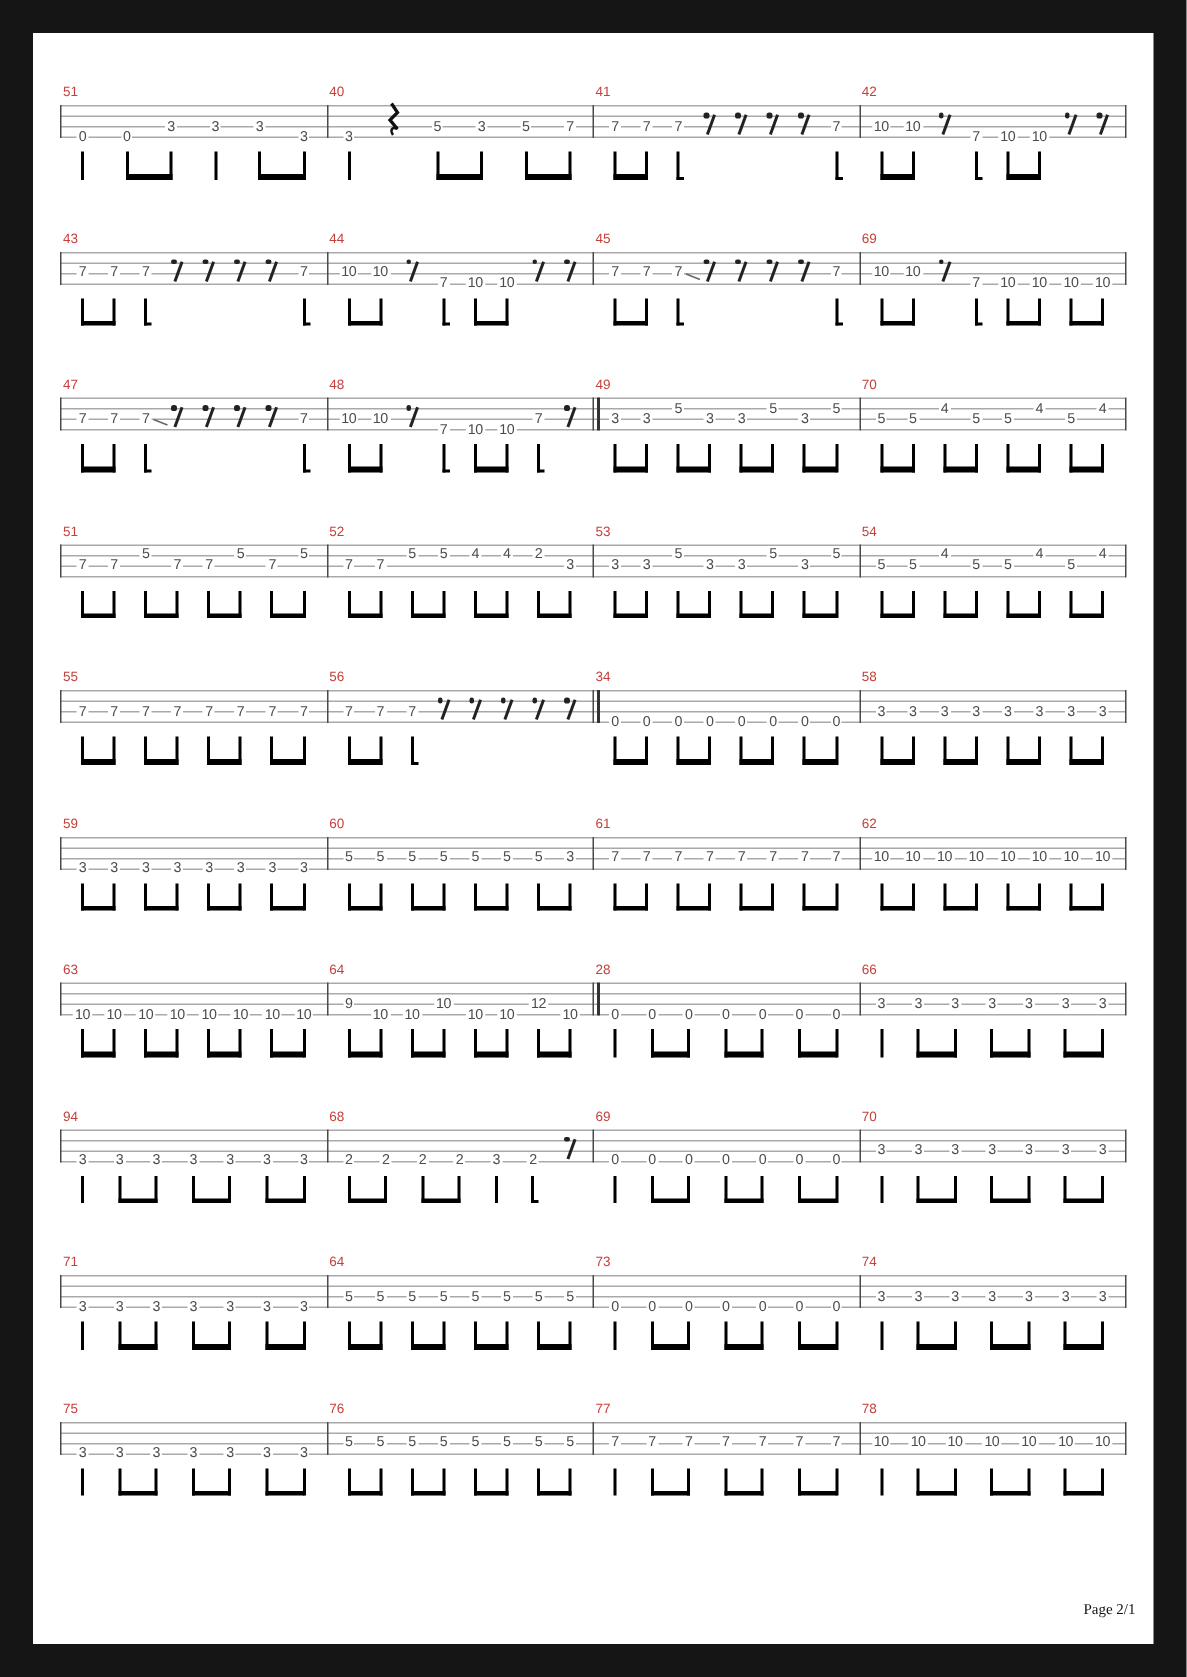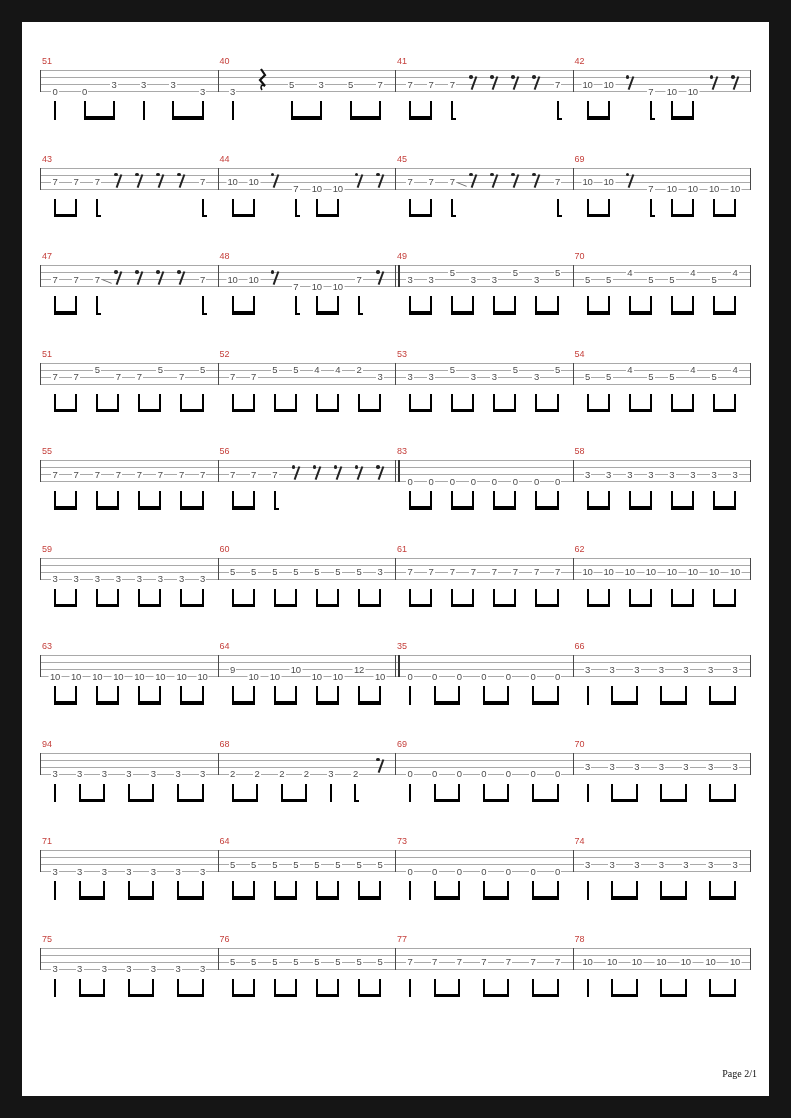--- a/index.html
+++ b/index.html
@@ -453,21 +453,21 @@
         <div class="r8-dot" style="left: 290.786px; top: 19px;"></div>
         <div class="r8-slash" style="left: 294.786px; top: 20px;"></div>
         <div class="r8-dot" style="left: 311.857px; top: 19px;"></div>
         <div class="r8-slash" style="left: 315.857px; top: 20px;"></div>
         <div class="r8-dot" style="left: 332.929px; top: 19px;"></div>
         <div class="r8-slash" style="left: 336.929px; top: 20px;"></div>
         <div class="r8-dot" style="left: 354px; top: 19px;"></div>
         <div class="r8-slash" style="left: 358px; top: 20px;"></div>
         <div class="barline" style="left: 373px; top: 14px; height: 22px;"></div>
         <div class="barline thick" style="left: 376px; top: 14px; height: 22px;"></div>
-        <div class="measure-number" style="left: 375px; top: 0px;">83</div>
+        <div class="measure-number" style="left: 375px; top: 0px;">34</div>
         <div class="fret" style="left: 388px; top: 30.5px;">0</div>
         <div class="stem" style="left: 387px; top: 45px; height: 18.5px;"></div>
         <div class="fret" style="left: 409.071px; top: 30.5px;">0</div>
         <div class="stem" style="left: 408.071px; top: 45px; height: 18.5px;"></div>
         <div class="beam" style="left: 387px; top: 60px; width: 23.0714px;"></div>
         <div class="fret" style="left: 430.143px; top: 30.5px;">0</div>
         <div class="stem" style="left: 429.143px; top: 45px; height: 18.5px;"></div>
         <div class="fret" style="left: 451.214px; top: 30.5px;">0</div>
         <div class="stem" style="left: 450.214px; top: 45px; height: 18.5px;"></div>
         <div class="beam" style="left: 429.143px; top: 60px; width: 23.0714px;"></div>
@@ -644,21 +644,21 @@
         <div class="fret" style="left: 315.857px; top: 30.5px;">10</div>
         <div class="stem" style="left: 314.857px; top: 45px; height: 18.5px;"></div>
         <div class="beam" style="left: 293.786px; top: 60px; width: 23.0714px;"></div>
         <div class="fret" style="left: 336.929px; top: 23.5px;">12</div>
         <div class="stem" style="left: 335.929px; top: 45px; height: 18.5px;"></div>
         <div class="fret" style="left: 358px; top: 30.5px;">10</div>
         <div class="stem" style="left: 357px; top: 45px; height: 18.5px;"></div>
         <div class="beam" style="left: 335.929px; top: 60px; width: 23.0714px;"></div>
         <div class="barline" style="left: 373px; top: 14px; height: 22px;"></div>
         <div class="barline thick" style="left: 376px; top: 14px; height: 22px;"></div>
-        <div class="measure-number" style="left: 375px; top: 0px;">35</div>
+        <div class="measure-number" style="left: 375px; top: 0px;">28</div>
         <div class="fret" style="left: 388px; top: 30.5px;">0</div>
         <div class="stem" style="left: 387px; top: 45px; height: 18.5px;"></div>
         <div class="fret" style="left: 412.583px; top: 30.5px;">0</div>
         <div class="stem" style="left: 411.583px; top: 45px; height: 18.5px;"></div>
         <div class="fret" style="left: 437.167px; top: 30.5px;">0</div>
         <div class="stem" style="left: 436.167px; top: 45px; height: 18.5px;"></div>
         <div class="beam" style="left: 411.583px; top: 60px; width: 26.5833px;"></div>
         <div class="fret" style="left: 461.75px; top: 30.5px;">0</div>
         <div class="stem" style="left: 460.75px; top: 45px; height: 18.5px;"></div>
         <div class="fret" style="left: 486.333px; top: 30.5px;">0</div>

